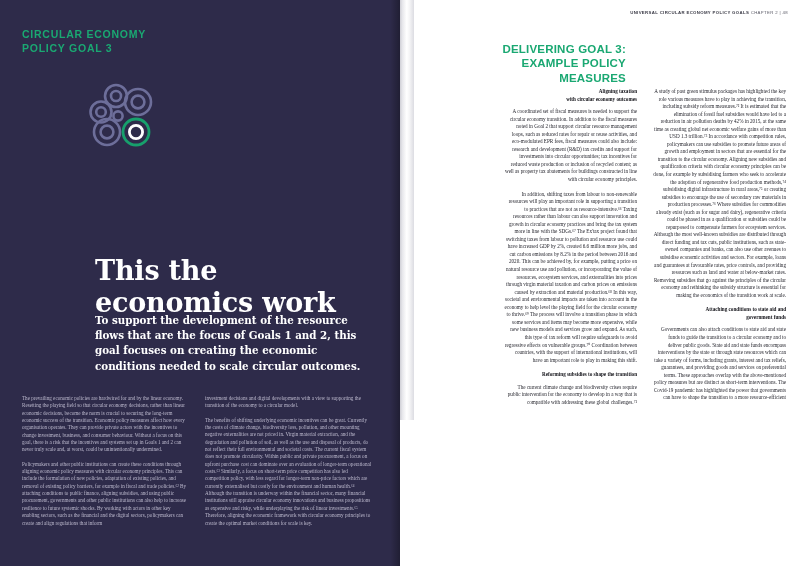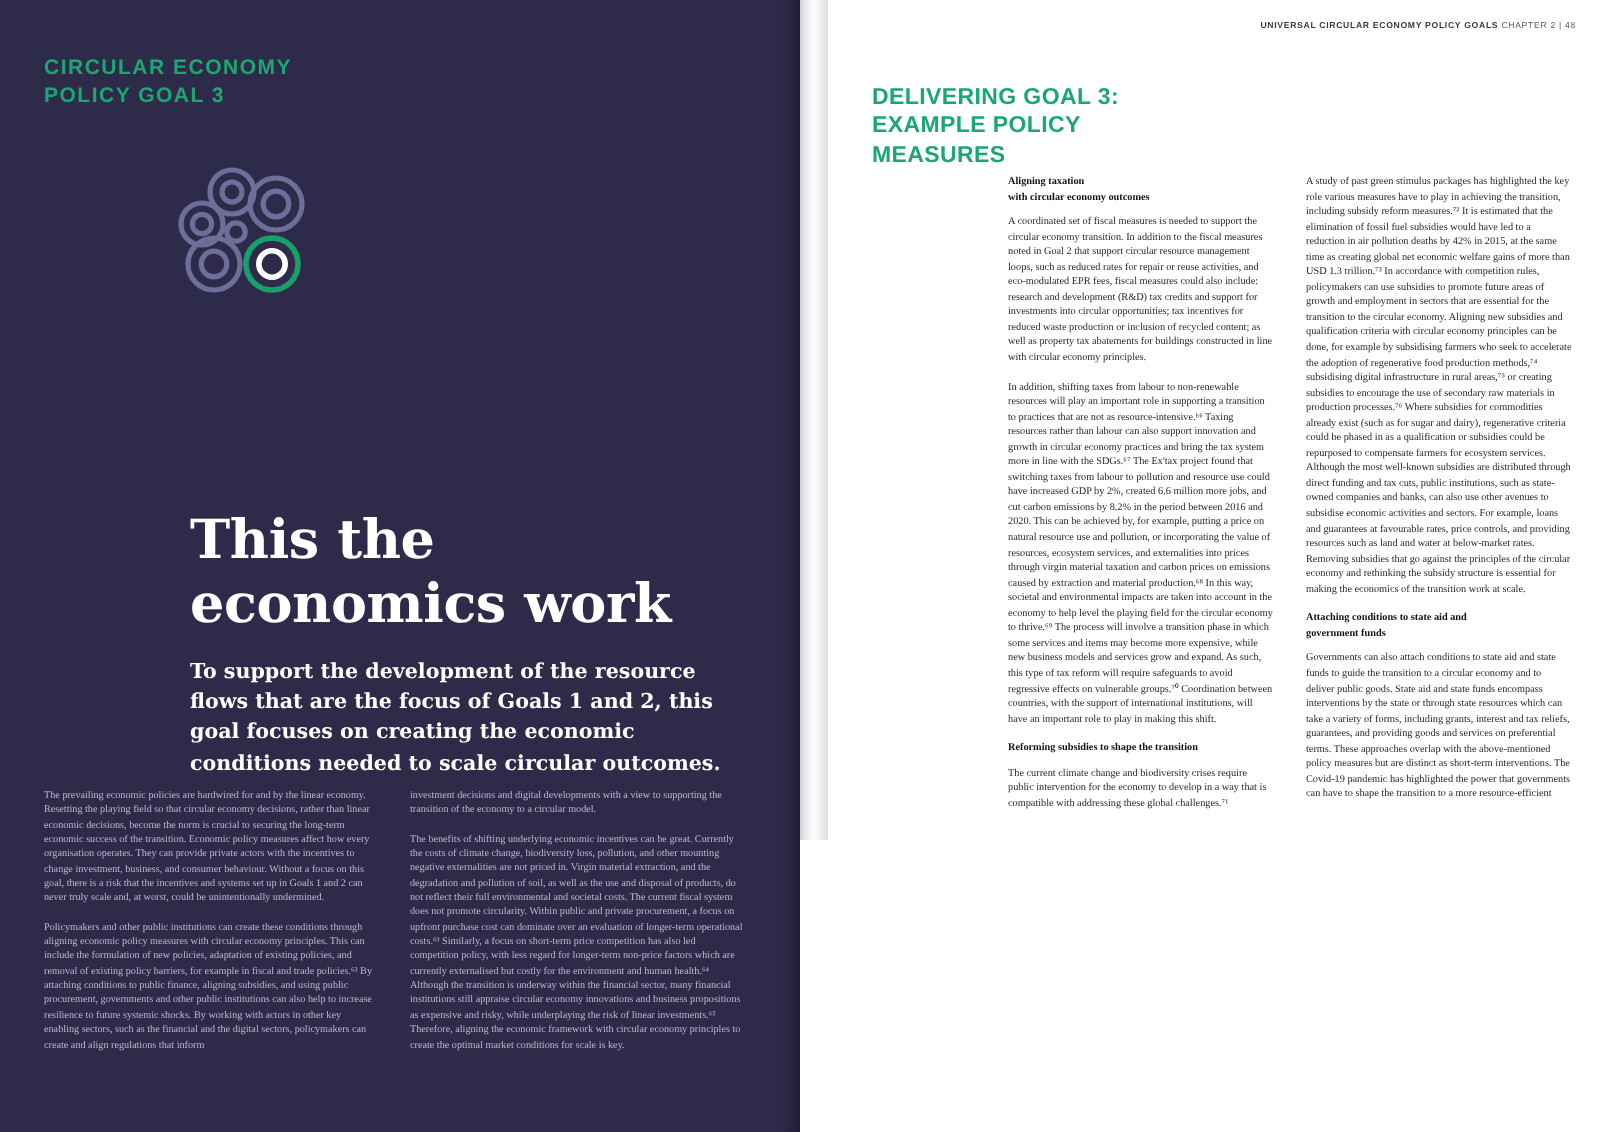--- a/index.html
+++ b/index.html
@@ -56,21 +56,21 @@
     width: 280px;
     color: #ffffff;
     font-family: "DejaVu Serif", serif;
     font-weight: bold;
     font-size: 27px;
     line-height: 32px;
     letter-spacing: -0.2px;
   }
   .page-standfirst {
     position: absolute;
-    left: 95px; top: 329px;
+    left: 95px; top: 313px;
     width: 285px;
     color: #ffffff;
     font-family: "DejaVu Serif", serif;
     font-weight: bold;
     font-size: 10.3px;
     line-height: 15.2px;
   }
   .left-cols {
     position: absolute;
     left: 22px; top: 395px; right: 28px;
@@ -95,20 +95,21 @@
     position: relative;
     z-index: 3;
   }
 
   
   .page-right {
     position: relative;
     width: 386px; height: 566px;
     background: #ffffff;
     flex: 0 0 386px;
+    text-align: right;
   }
   .running-header {
     position: absolute;
     right: 12px; top: 10px;
     font-family: "Liberation Sans", sans-serif;
     font-size: 4.3px;
     letter-spacing: 0.35px;
     color: #3a3a46;
     white-space: nowrap;
   }

